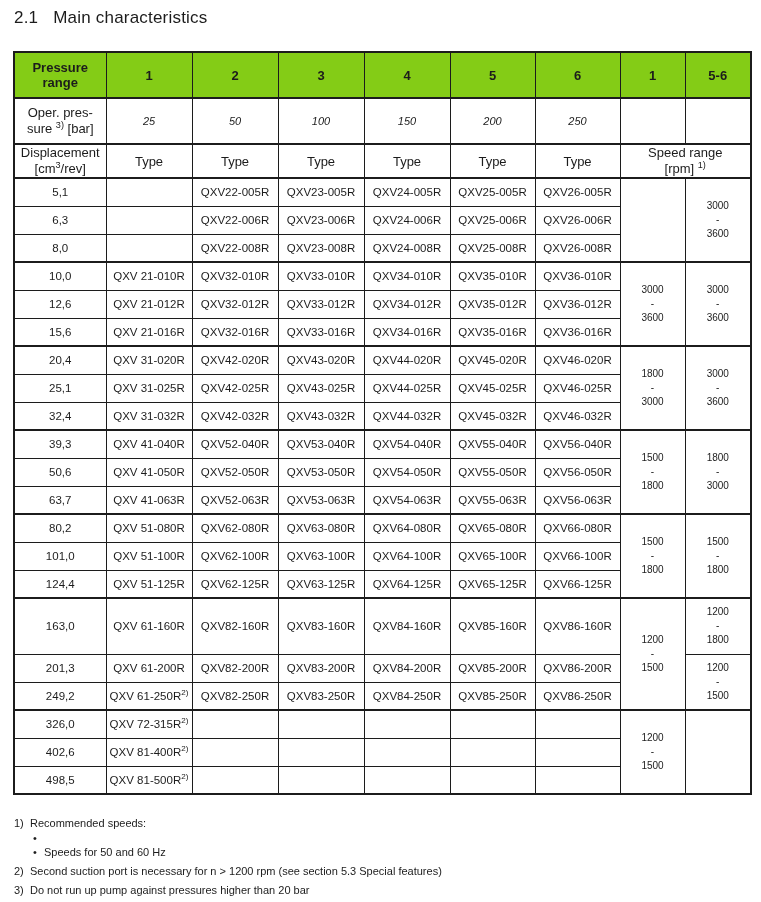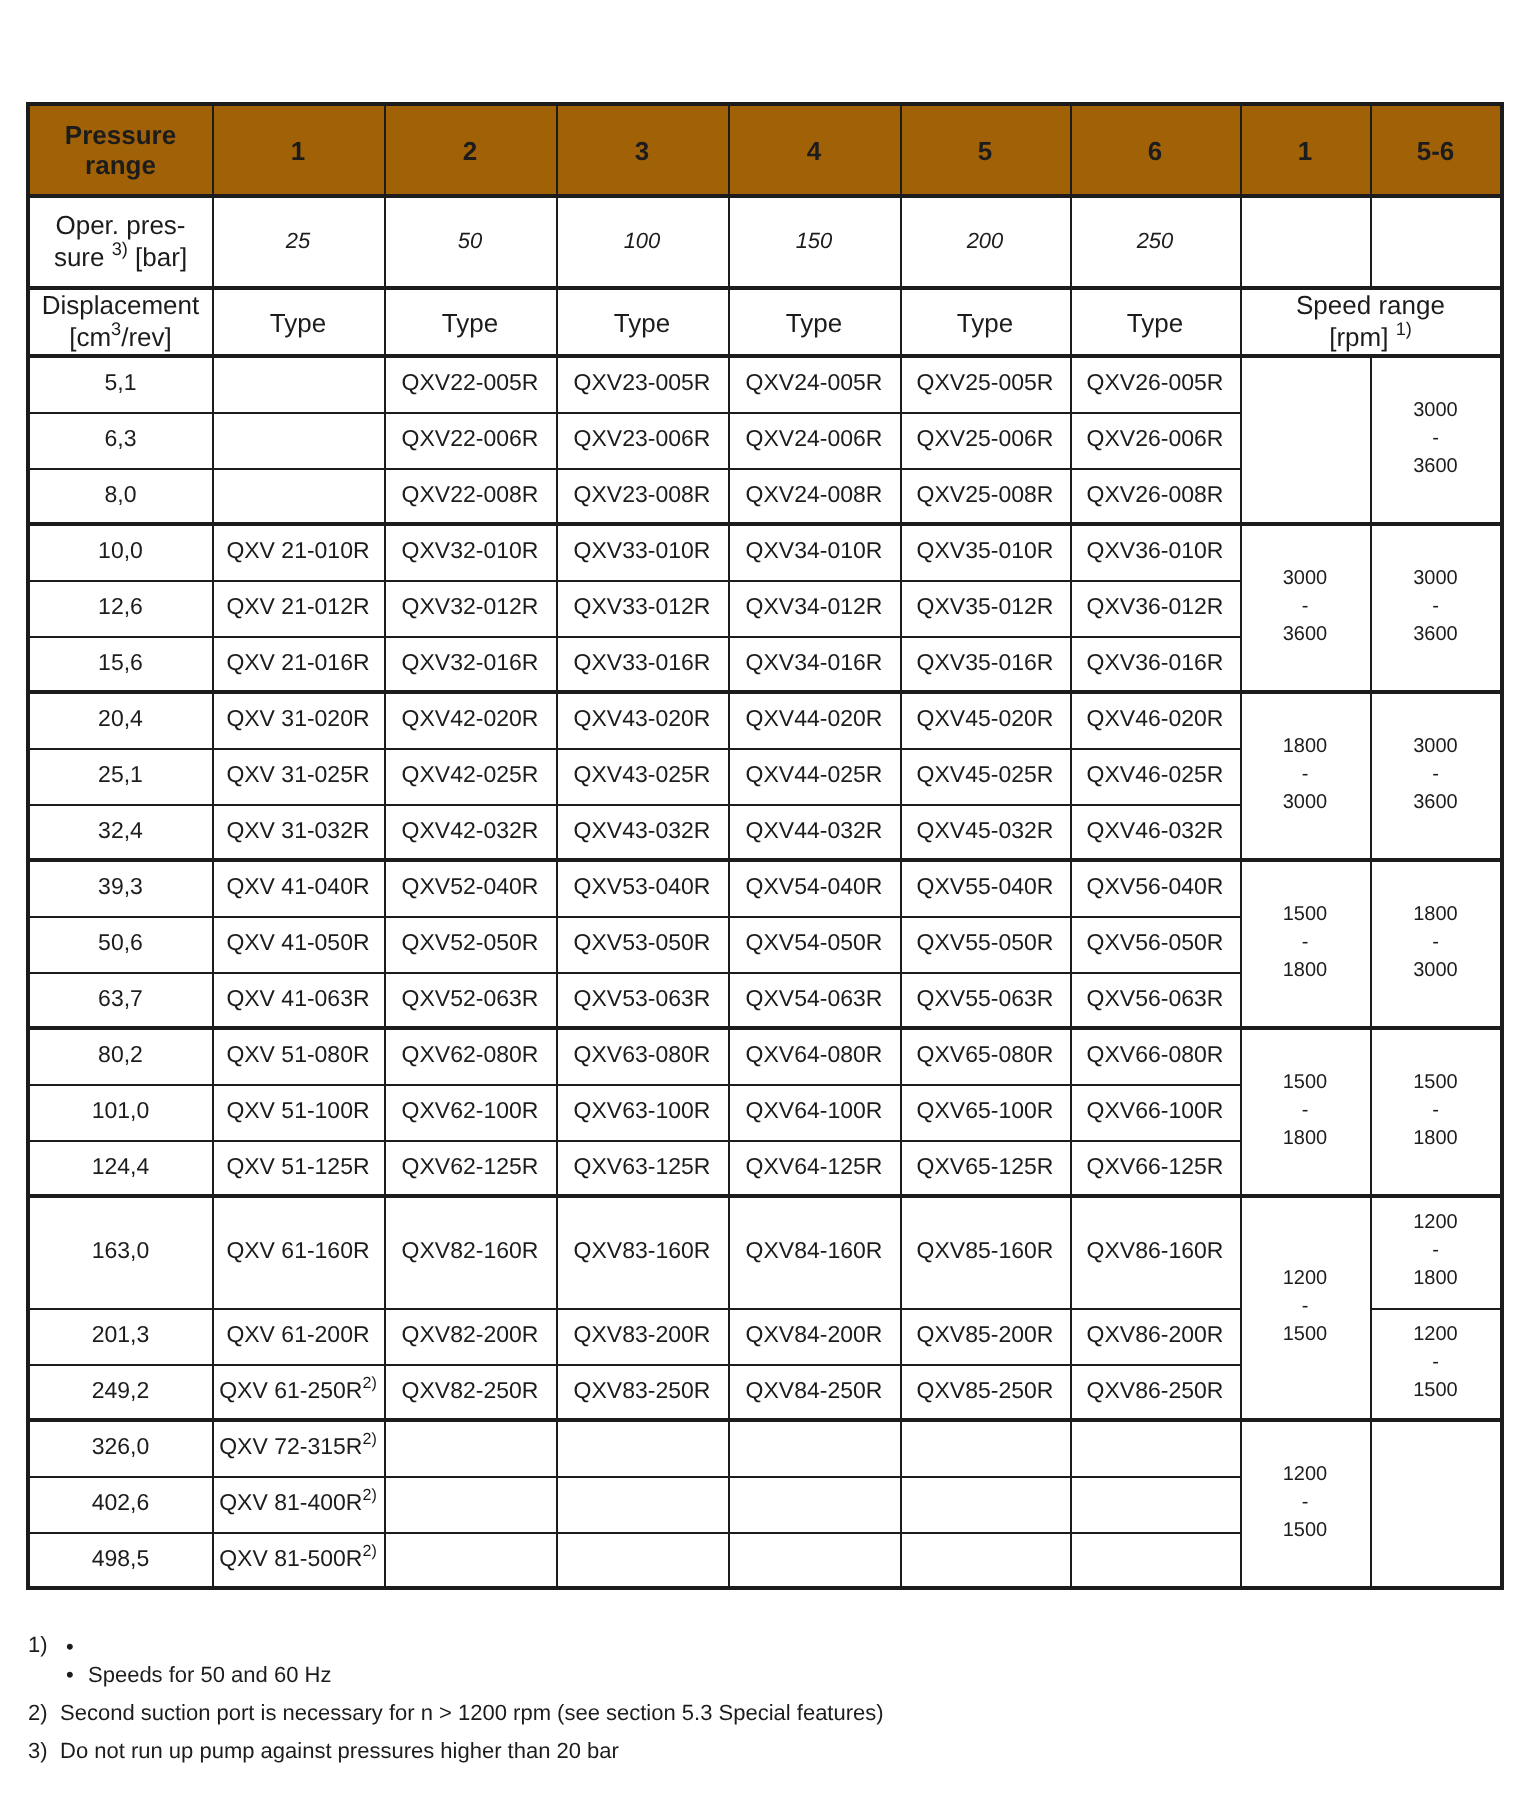--- a/index.html
+++ b/index.html
@@ -39,21 +39,21 @@
   }
   .char-table th, .char-table td {
     border: 1px solid #1c1c1c;
     text-align: center;
     vertical-align: middle;
     padding: 0;
     font-weight: normal;
     overflow: hidden;
   }
   tr.hdr th {
-    background: #a16207;
+    background: #84cc16;
     font-size: 13px;
     font-weight: bold;
     height: 46px;
   }
   tr.oper { height: 46px; }
   tr.oper > * { border-top: 2px solid #1c1c1c; }
   tr.typerow { height: 32px; }
   tr.typerow > * { border-top: 2px solid #1c1c1c; }
   .lbl { font-size: 13px; }
   .lline { line-height: 16px; }
@@ -82,20 +82,21 @@
   .fnbody { flex: 1; }
   .bullets { margin-top: 1px; }
   .bullet { display: flex; }
   .dot { flex: none; width: 14px; padding-left: 3px; }
 </style>
 </head>
 <body>
 
 <div class="page">
 
+  <h1 class="title"><span>2.1</span><span class="title-text">Main characteristics</span></h1>
 
   <table class="char-table">
     <colgroup>
       <col style="width:92px">
       <col style="width:86px">
         <col style="width:86px">
         <col style="width:86px">
       <col style="width:86px">
         <col style="width:85px">
         <col style="width:85px">
@@ -402,20 +403,21 @@
           <td></td>
           <td></td>
         </tr>
       </tbody>
   </table>
 
   <div class="footnotes">
     <div class="fn">
       <span class="fnm">1)</span>
       <div class="fnbody">
+        <div>Recommended speeds:</div>
         <div class="bullets">
           <div class="bullet">
             <span class="dot">•</span>
           </div>
           <div class="bullet">
             <span class="dot">•</span>
             <span>Speeds for 50 and 60 Hz</span>
           </div>
         </div>
       </div>

